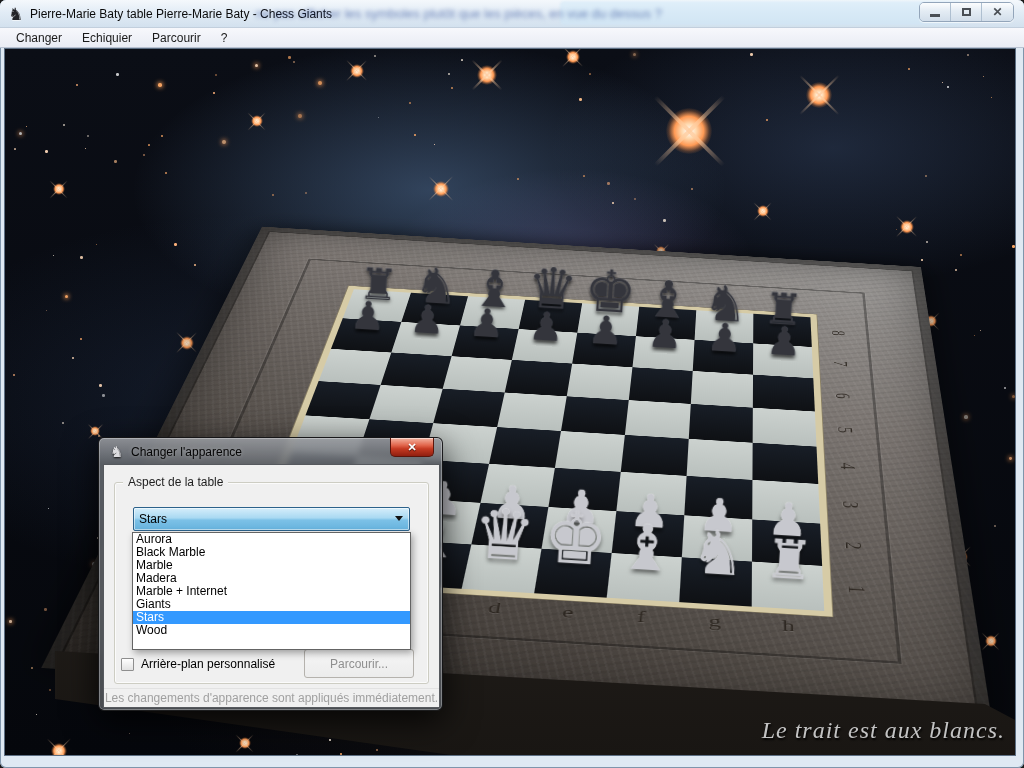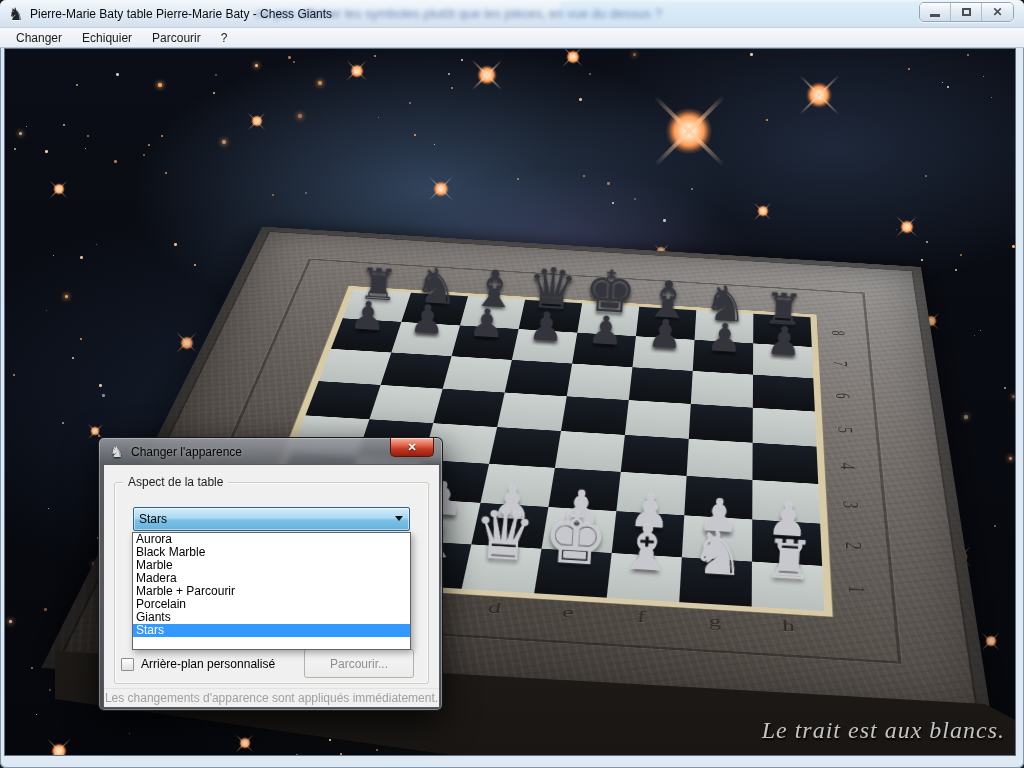--- a/index.html
+++ b/index.html
@@ -618,24 +618,24 @@
       </div>
       <div class="combo">
         <span class="combo-value">Stars</span>
         <span class="combo-arrow"></span>
       </div>
       <div class="droplist" id="droplist">
           <div class="droplist-item">Aurora</div>
           <div class="droplist-item">Black Marble</div>
           <div class="droplist-item">Marble</div>
           <div class="droplist-item">Madera</div>
-          <div class="droplist-item">Marble + Parcourir</div>
-          <div class="droplist-item">Porcelain</div>
+          <div class="droplist-item">Marble + Internet</div>
           <div class="droplist-item">Giants</div>
           <div class="droplist-item selected">Stars</div>
+          <div class="droplist-item">Wood</div>
         </div>
       <div class="chk-row">
         <div class="chk-box"></div>
         <span class="chk-label">Arrière-plan personnalisé</span>
       </div>
       <div class="btn-browse">Parcourir...</div>
       <div class="dlg-status">Les changements d'apparence sont appliqués immédiatement.</div>
     </div>
   </div>
 

